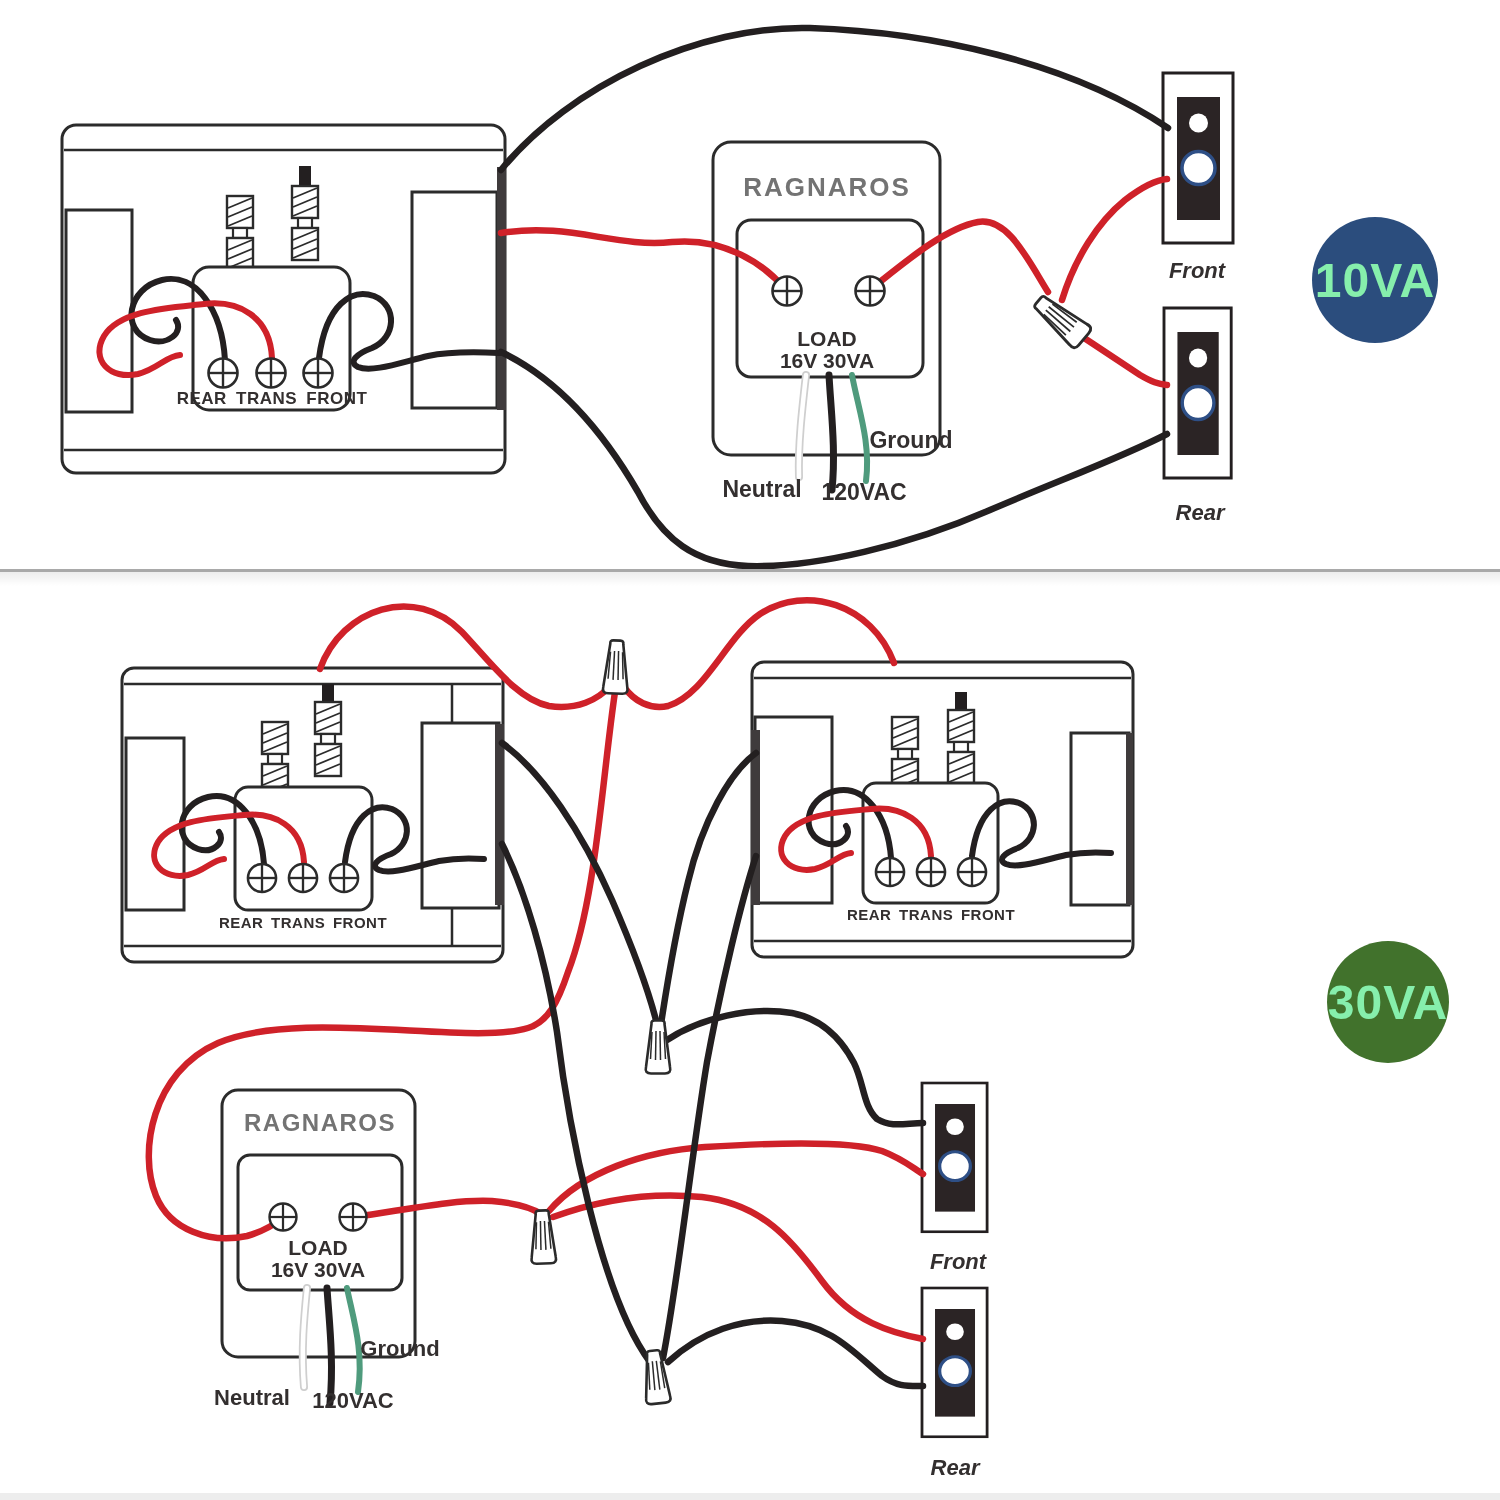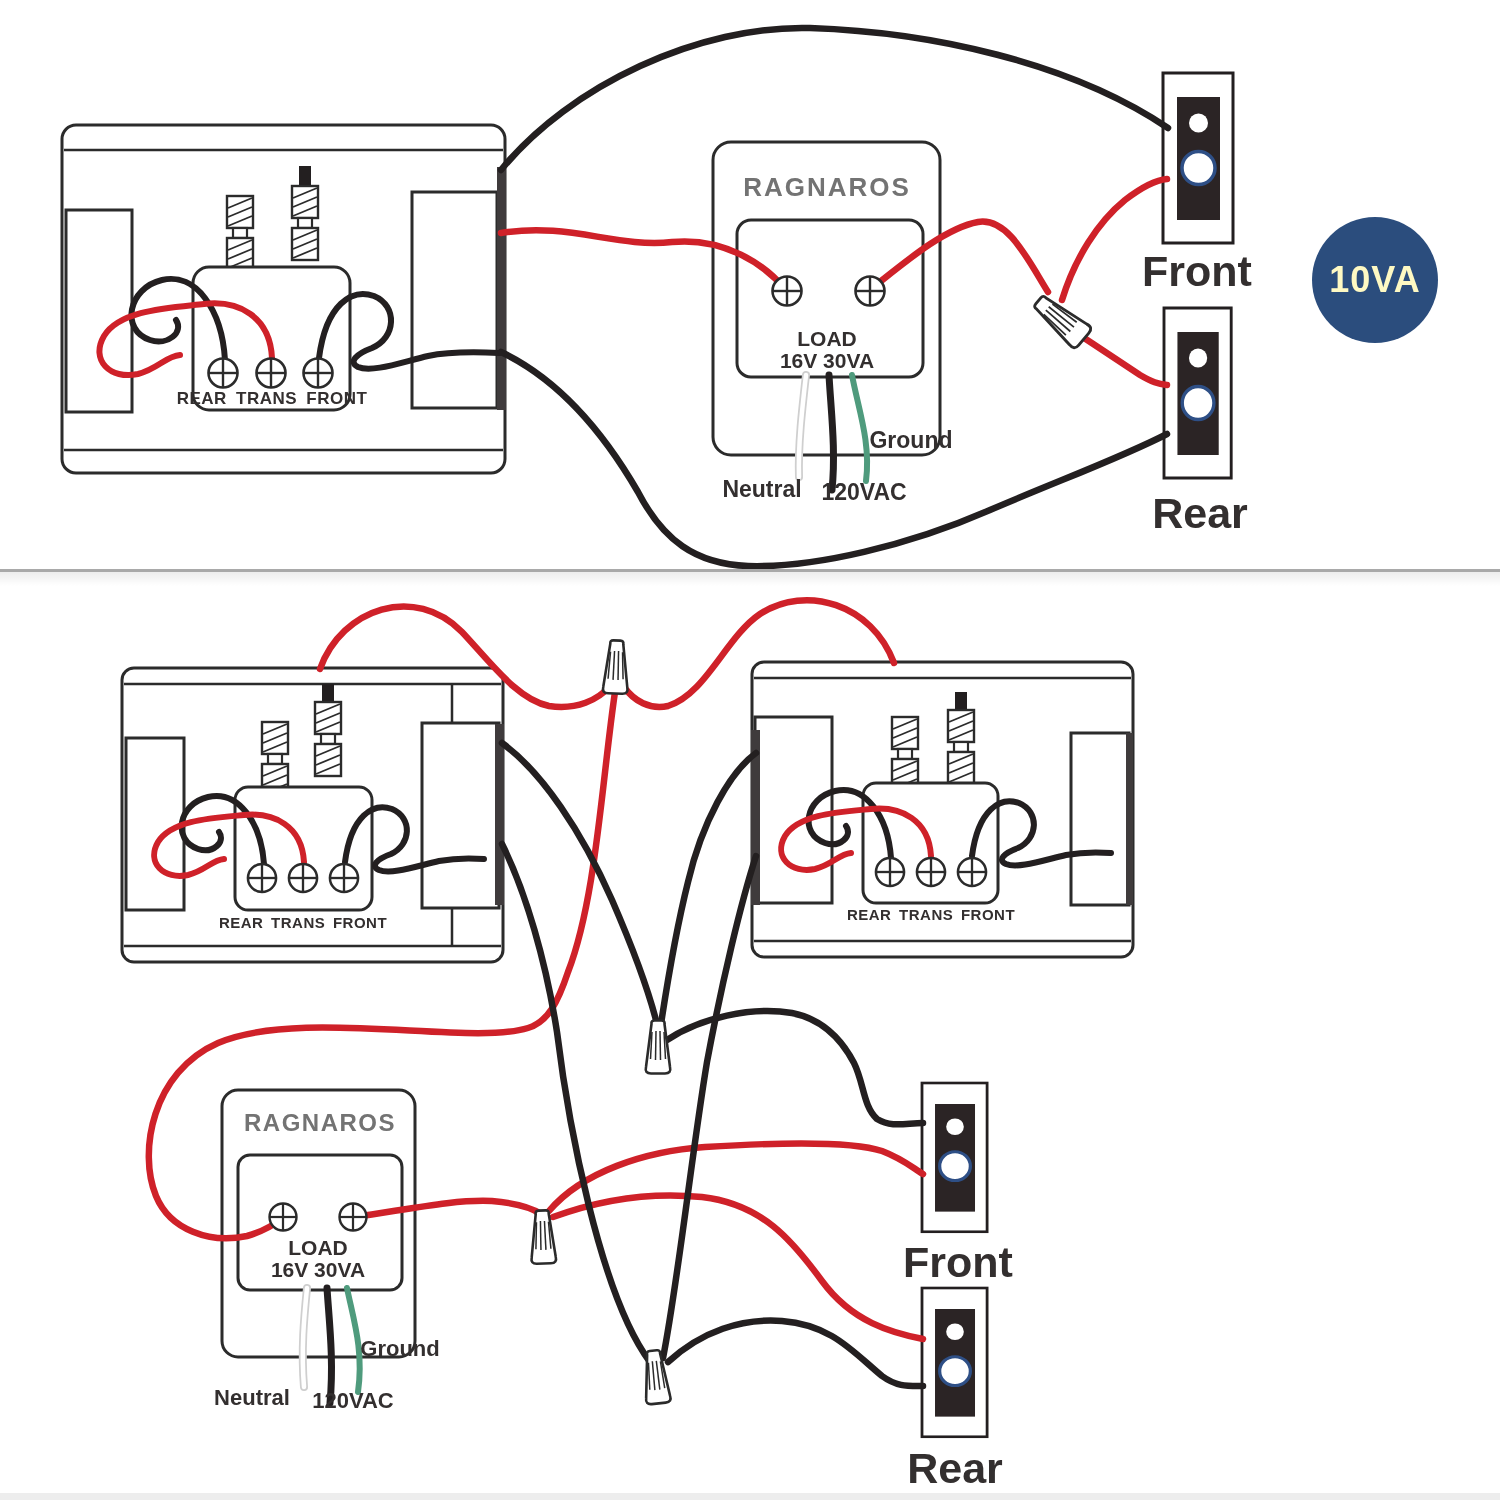--- a/index.html
+++ b/index.html
@@ -8,24 +8,24 @@
   #art{position:absolute;left:0;top:0;}
   .lbl{position:absolute;transform:translate(-50%,-50%);white-space:nowrap;
        font-weight:bold;color:#332f2f;}
   .terms{font-size:17px;letter-spacing:.5px;word-spacing:4px;text-align:center;}
   .terms.small{font-size:15px;word-spacing:3px;}
   .brand{font-size:26px;letter-spacing:2px;color:#737373;}
   .brand.small{font-size:24px;letter-spacing:1.5px;}
   .loadtxt{font-size:21px;text-align:right;}
   .wiretag{font-size:23px;}
   .wiretag.small{font-size:22px;}
-  .btnlbl{font-size:43px;}
+  .btnlbl{font-size:22px;font-style:italic;}
   .badge{position:absolute;transform:translate(-50%,-50%);border-radius:50%;
-         display:flex;align-items:center;justify-content:center;color:#fef9c3;
-         font-weight:bold;font-size:36px;letter-spacing:1px;}
+         display:flex;align-items:center;justify-content:center;color:#86efac;
+         font-weight:bold;font-size:48px;letter-spacing:1px;}
   .badge-10{width:126px;height:126px;background:#2b4d7d;}
   .badge-30{width:122px;height:122px;background:#41722c;}
   #divider{position:absolute;left:0;top:569px;width:1500px;height:3px;background:#a9a9a9;}
   #divider-shadow{position:absolute;left:0;top:572px;width:1500px;height:14px;
         background:linear-gradient(to bottom, rgba(0,0,0,0.07), rgba(0,0,0,0));}
   #bottom-strip{position:absolute;left:0;top:1493px;width:1500px;height:7px;background:#ededed;}
 </style>
 </head>
 <body>
 
@@ -223,18 +223,21 @@
 <div class="lbl terms small" style="left:303px;top:922px;">REAR TRANS FRONT</div>
 <div class="lbl terms small" style="left:931px;top:914px;">REAR TRANS FRONT</div>
 <div class="lbl brand small" style="left:320px;top:1123px;">RAGNAROS</div>
 <div class="lbl loadtxt" style="left:318px;top:1248px;">LOAD</div>
 <div class="lbl loadtxt" style="left:318px;top:1270px;">16V 30VA</div>
 <div class="lbl wiretag small" style="left:400px;top:1349px;">Ground</div>
 <div class="lbl wiretag small" style="left:252px;top:1398px;">Neutral</div>
 <div class="lbl wiretag small" style="left:353px;top:1401px;">120VAC</div>
 <div class="lbl btnlbl" style="left:958px;top:1262px;">Front</div>
 <div class="lbl btnlbl" style="left:955px;top:1468px;">Rear</div>
+<div class="badge badge-30" style="left:1388px;top:1002px;">
+      <span>30VA</span>
+    </div>
 
 <div id="divider"></div>
 <div id="divider-shadow"></div>
 <div id="bottom-strip"></div>
 
 </div>
 
 </body></html>

